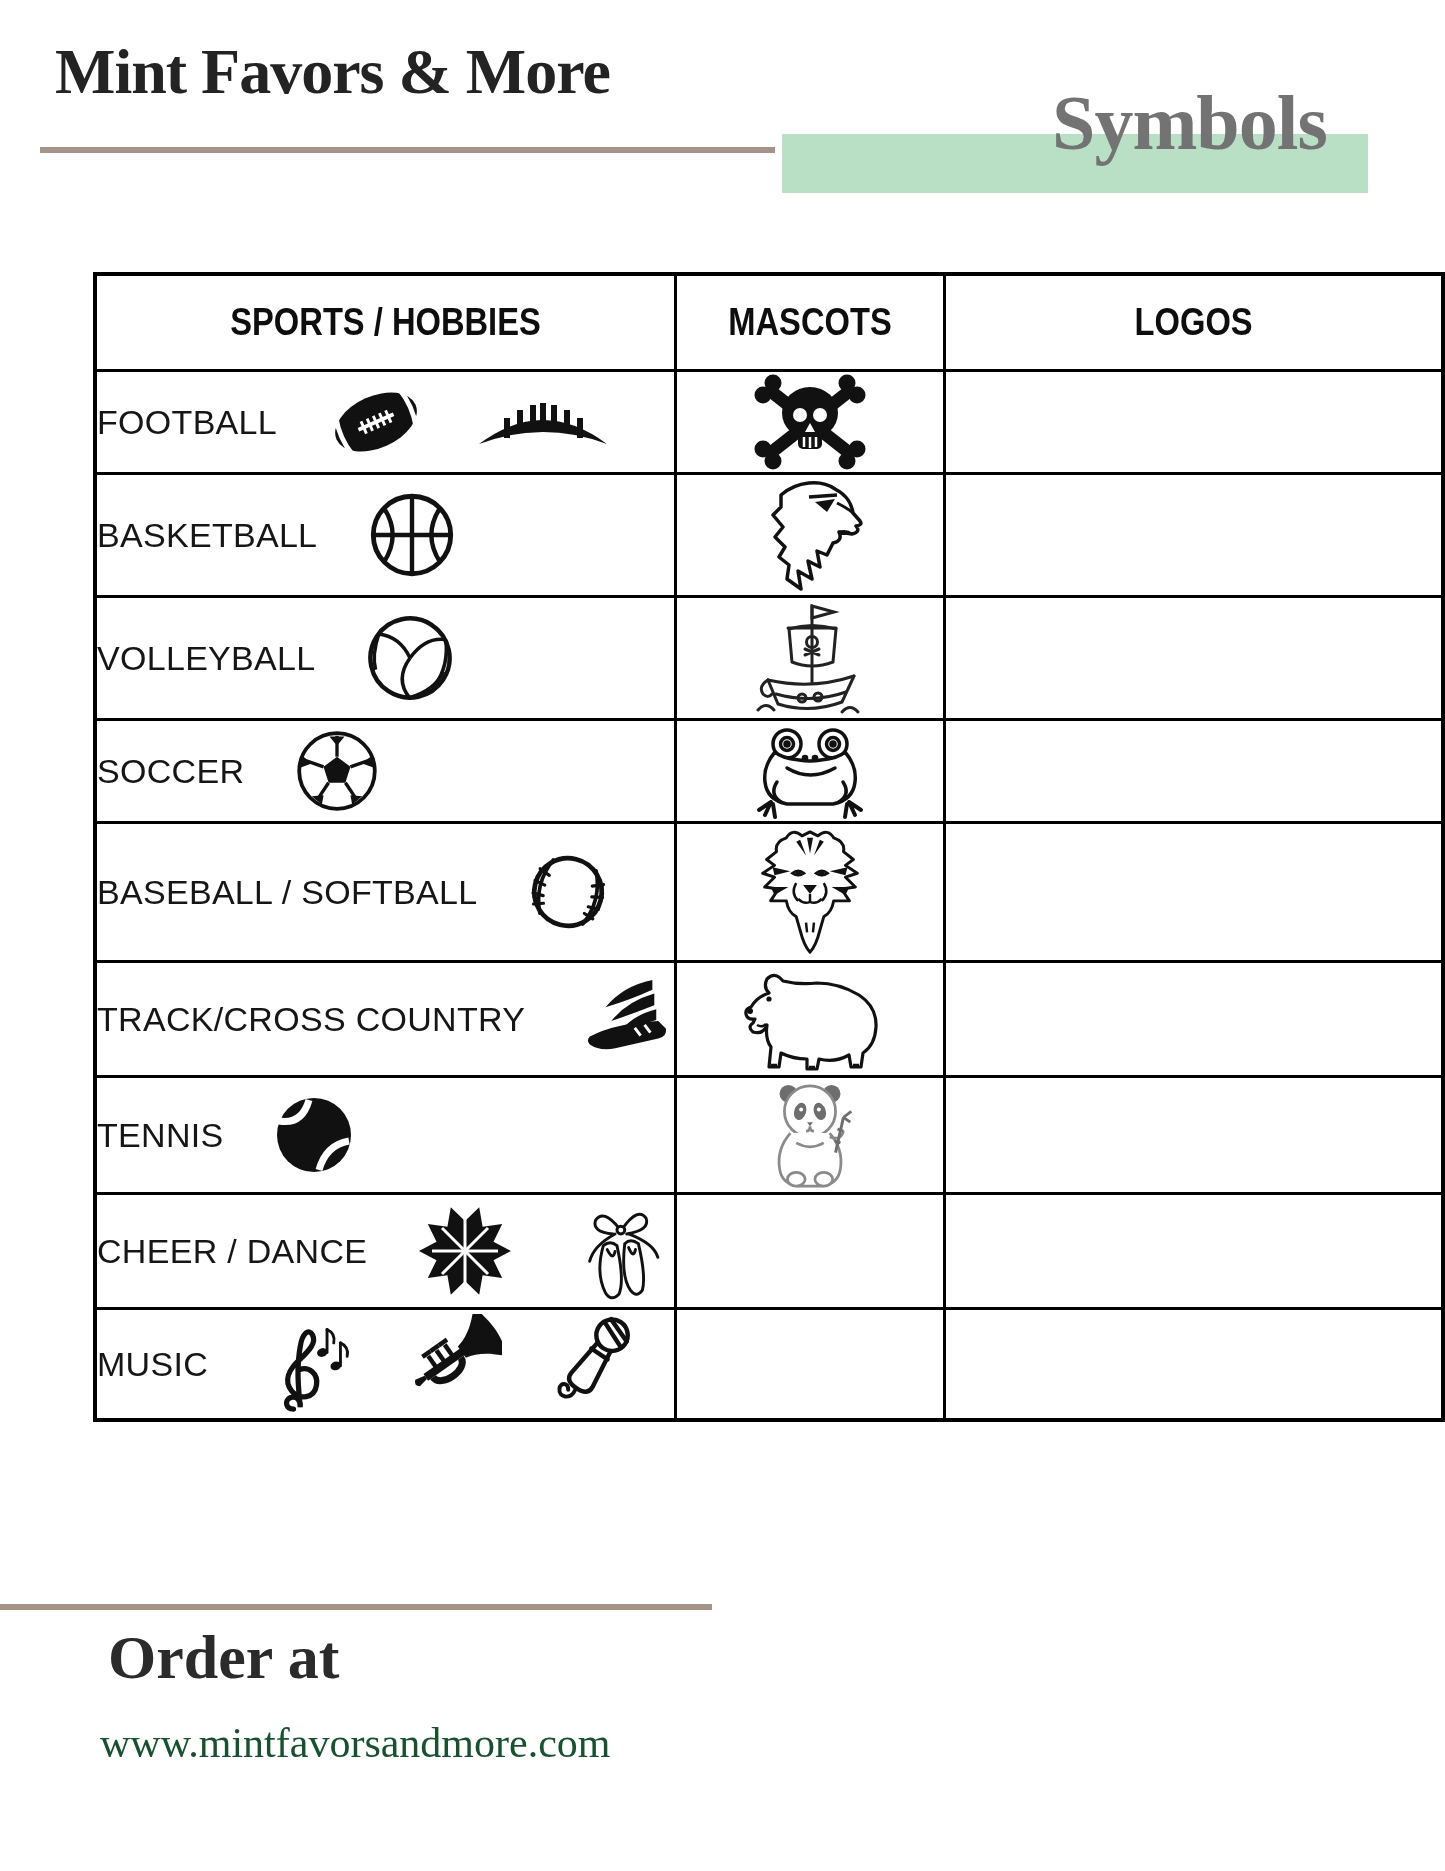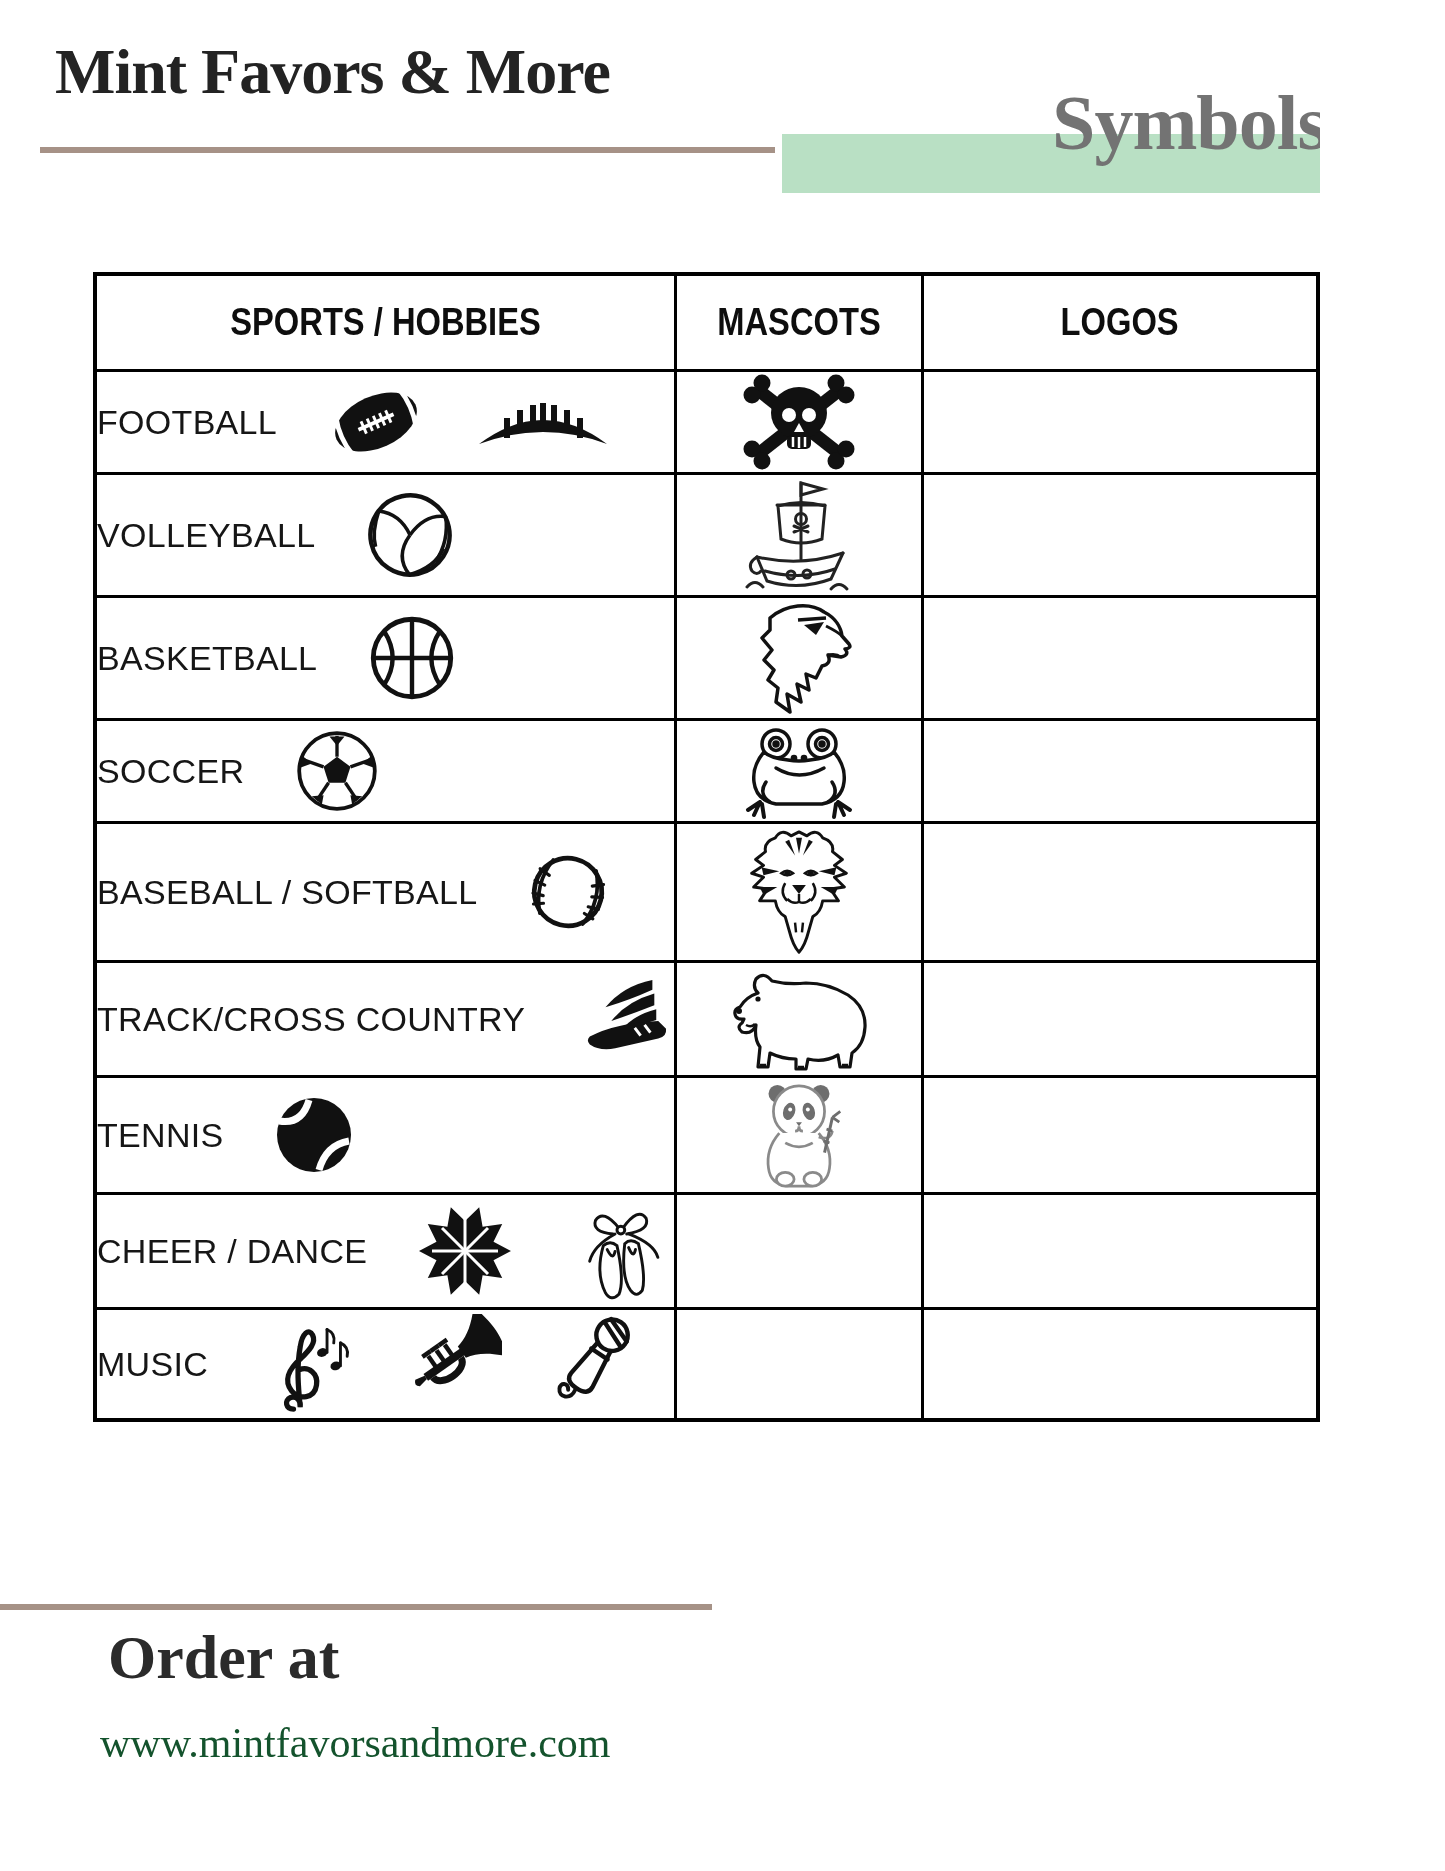--- a/index.html
+++ b/index.html
@@ -1,16 +1,16 @@
 <!DOCTYPE html>
 <html><head>
 <meta charset="utf-8">
 <style>
   html,body{margin:0;padding:0;background:#ffffff;}
-  .page{position:relative;width:1320px;height:1871px;background:#ffffff;overflow:hidden;
+  .page{position:relative;width:1445px;height:1871px;background:#ffffff;overflow:hidden;
         font-family:"Liberation Sans",sans-serif;color:#1b1b1b;}
 
   
   .brand-title{position:absolute;left:55px;top:40px;font-family:"Liberation Serif","DejaVu Serif",serif;
         font-weight:700;font-size:64px;letter-spacing:-1px;color:#232323;line-height:1;}
   .brand-rule{position:absolute;left:40px;top:147px;width:735px;height:6px;}
   .title-highlight{position:absolute;left:782px;top:134px;width:586px;height:59px;}
   .page-title{position:absolute;left:1052px;top:84px;font-family:"Liberation Serif","DejaVu Serif",serif;
         font-weight:700;font-size:78px;letter-spacing:-1px;color:#737373;line-height:1;z-index:2;}
 
@@ -116,20 +116,49 @@
           </g>
         </svg>
       </div>
           </td>
       <td class="logo-cell"></td>
     </tr>
 
     <tr>
       <td class="sport-cell">
             <div class="sport-flex">
+        <span class="row-label">BASKETBALL</span>
+        <svg width="88" height="88" viewBox="0 0 100 100">
+          <g stroke="#111" fill="none">
+            <circle cx="50" cy="50" r="44" stroke-width="5.5"></circle>
+            <line x1="50" y1="6" x2="50" y2="94" stroke-width="5"></line>
+            <line x1="6" y1="50" x2="94" y2="50" stroke-width="5"></line>
+            <path d="M18,19 Q38,50 18,81" stroke-width="5"></path>
+            <path d="M82,19 Q62,50 82,81" stroke-width="5"></path>
+          </g>
+        </svg>
+      </div>
+          </td>
+      <td class="mascot-cell">
+            <div class="mwrap">
+        <svg width="106" height="120" viewBox="0 0 106 120">
+          <path d="M24,20 C40,6 64,4 78,14 C90,20 95,30 96,38 L103,46 Q106,50 99,51 Q104,57 95,59 L82,57 Q86,66 76,68 L70,80 L60,76 L63,92 L51,86 L55,104 L41,96 L44,114 L30,104 L32,90 L22,82 L28,72 L18,62 L26,52 L16,40 L24,32 Z" fill="#fff" stroke="#111" stroke-width="3.5" stroke-linejoin="round"></path>
+          <path d="M58,27 L78,24 L70,37 Z" fill="#111"></path>
+          <path d="M52,22 L80,20" stroke="#111" stroke-width="3.5"></path>
+          <path d="M80,28 Q92,34 96,38" stroke="#111" stroke-width="3" fill="none"></path>
+          <path d="M82,57 Q90,55 95,59" stroke="#111" stroke-width="2.5" fill="none"></path>
+        </svg>
+      </div>
+          </td>
+      <td class="logo-cell"></td>
+    </tr>
+
+    <tr>
+      <td class="sport-cell">
+            <div class="sport-flex">
         <span class="row-label">VOLLEYBALL</span>
         <svg width="88" height="88" viewBox="0 0 100 100">
           <g transform="rotate(-12 50 50)" stroke="#111" fill="none">
             <circle cx="50" cy="50" r="45" stroke-width="5"></circle>
             <path d="M50,50 Q72,30 94,38" stroke-width="4"></path>
             <path d="M50,50 Q44,24 21,16" stroke-width="4"></path>
             <path d="M50,50 Q28,70 40,94" stroke-width="4"></path>
             <path d="M21,16 Q8,38 9,55" stroke-width="4"></path>
             <path d="M94,38 Q92,66 72,86" stroke-width="4"></path>
             <path d="M40,94 Q70,92 84,73" stroke-width="4"></path>
@@ -149,49 +178,20 @@
             <path d="M53,57 L67,51 M53,51 L67,57"></path>
             <path d="M16,82 L26,106 Q58,116 90,104 L102,78"></path>
             <path d="M16,82 Q60,92 102,78"></path>
             <path d="M24,96 Q60,106 94,94"></path>
             <circle cx="50" cy="100" r="4"></circle>
                   <circle cx="66" cy="99" r="4"></circle>
             <path d="M16,82 Q6,88 11,96 Q16,101 20,96"></path>
             <path d="M6,112 Q14,103 22,112"></path>
             <path d="M90,114 Q98,105 106,114"></path>
           </g>
-        </svg>
-      </div>
-          </td>
-      <td class="logo-cell"></td>
-    </tr>
-
-    <tr>
-      <td class="sport-cell">
-            <div class="sport-flex">
-        <span class="row-label">BASKETBALL</span>
-        <svg width="88" height="88" viewBox="0 0 100 100">
-          <g stroke="#111" fill="none">
-            <circle cx="50" cy="50" r="44" stroke-width="5.5"></circle>
-            <line x1="50" y1="6" x2="50" y2="94" stroke-width="5"></line>
-            <line x1="6" y1="50" x2="94" y2="50" stroke-width="5"></line>
-            <path d="M18,19 Q38,50 18,81" stroke-width="5"></path>
-            <path d="M82,19 Q62,50 82,81" stroke-width="5"></path>
-          </g>
-        </svg>
-      </div>
-          </td>
-      <td class="mascot-cell">
-            <div class="mwrap">
-        <svg width="106" height="120" viewBox="0 0 106 120">
-          <path d="M24,20 C40,6 64,4 78,14 C90,20 95,30 96,38 L103,46 Q106,50 99,51 Q104,57 95,59 L82,57 Q86,66 76,68 L70,80 L60,76 L63,92 L51,86 L55,104 L41,96 L44,114 L30,104 L32,90 L22,82 L28,72 L18,62 L26,52 L16,40 L24,32 Z" fill="#fff" stroke="#111" stroke-width="3.5" stroke-linejoin="round"></path>
-          <path d="M58,27 L78,24 L70,37 Z" fill="#111"></path>
-          <path d="M52,22 L80,20" stroke="#111" stroke-width="3.5"></path>
-          <path d="M80,28 Q92,34 96,38" stroke="#111" stroke-width="3" fill="none"></path>
-          <path d="M82,57 Q90,55 95,59" stroke="#111" stroke-width="2.5" fill="none"></path>
         </svg>
       </div>
           </td>
       <td class="logo-cell"></td>
     </tr>
 
     <tr>
       <td class="sport-cell">
             <div class="sport-flex">
         <span class="row-label">SOCCER</span>

